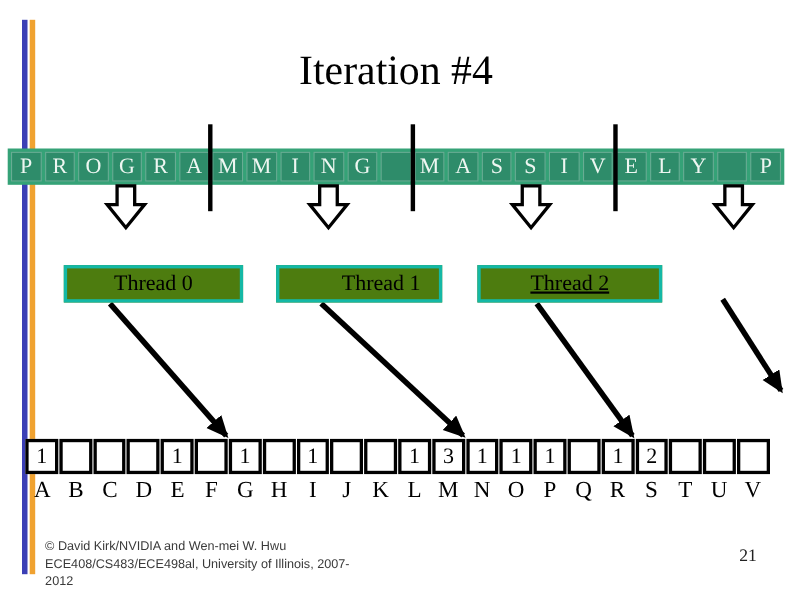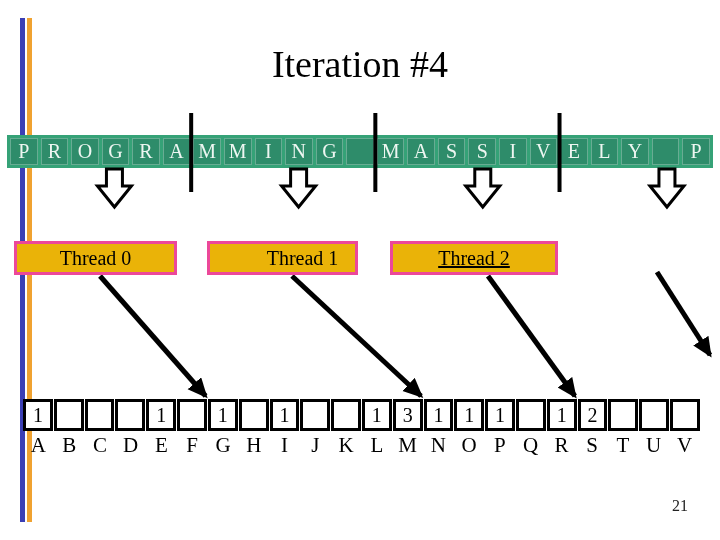--- a/index.html
+++ b/index.html
@@ -7,22 +7,22 @@
          font-family:"Liberation Serif","DejaVu Serif",serif;}
   .stripe{position:absolute;top:18px;height:504px;}
   .stripe.blue{left:20px;width:5px;}
   .stripe.orange{left:27px;width:5px;}
   .title{position:absolute;left:0;top:42px;width:720px;text-align:center;
          font-size:38px;color:#000;letter-spacing:0px;}
   .band{position:absolute;left:7px;top:135px;width:706px;height:33px;
         display:flex;gap:3px;padding:3px;box-sizing:border-box;}
   .bcell{flex:1;display:flex;align-items:center;justify-content:center;
          font-size:20px;color:#edf6f1;border:1px solid rgba(255,255,255,0.28);}
-  .tbox{position:absolute;background:#eab308;border:3px solid #ec4899;box-sizing:border-box;
-        display:flex;align-items:center;justify-content:center;font-size:20px;color:#000;}
+  .tbox{position:absolute;background:#4d7c0f;border:3px solid #14b8a6;box-sizing:border-box;
+        display:flex;align-items:center;justify-content:center;font-size:20px;color:#000;margin-left:44px;}
   .bins{position:absolute;left:23px;top:399px;width:677px;height:32px;display:flex;gap:1px;}
   .bin{flex:1;border:3px solid #000;background:#fff;box-sizing:border-box;
        display:flex;align-items:center;justify-content:center;font-size:20px;color:#000;}
   .bletters{position:absolute;left:23px;top:433px;width:677px;display:flex;}
   .blet{flex:1;text-align:center;font-size:21px;color:#000;}
   .footer{position:absolute;left:41px;top:489px;width:360px;
           font-family:"Liberation Sans","DejaVu Sans",sans-serif;
           font-size:11.5px;line-height:16px;color:#3a3a3a;}
   .pagenum{position:absolute;left:660px;top:497px;width:40px;text-align:center;
            font-size:16px;color:#222;}
@@ -137,16 +137,21 @@
       <div class="blet">O</div>
       <div class="blet">P</div>
       <div class="blet">Q</div>
       <div class="blet">R</div>
       <div class="blet">S</div>
       <div class="blet">T</div>
       <div class="blet">U</div>
       <div class="blet">V</div>
     </div>
 
+  <div class="footer">
+    <div>© David Kirk/NVIDIA and Wen-mei W. Hwu</div>
+    <div>ECE408/CS483/ECE498al, University of Illinois, 2007-</div>
+    <div>2012</div>
+  </div>
 
   <div class="pagenum">21</div>
 
 </div>
 
 </body></html>

